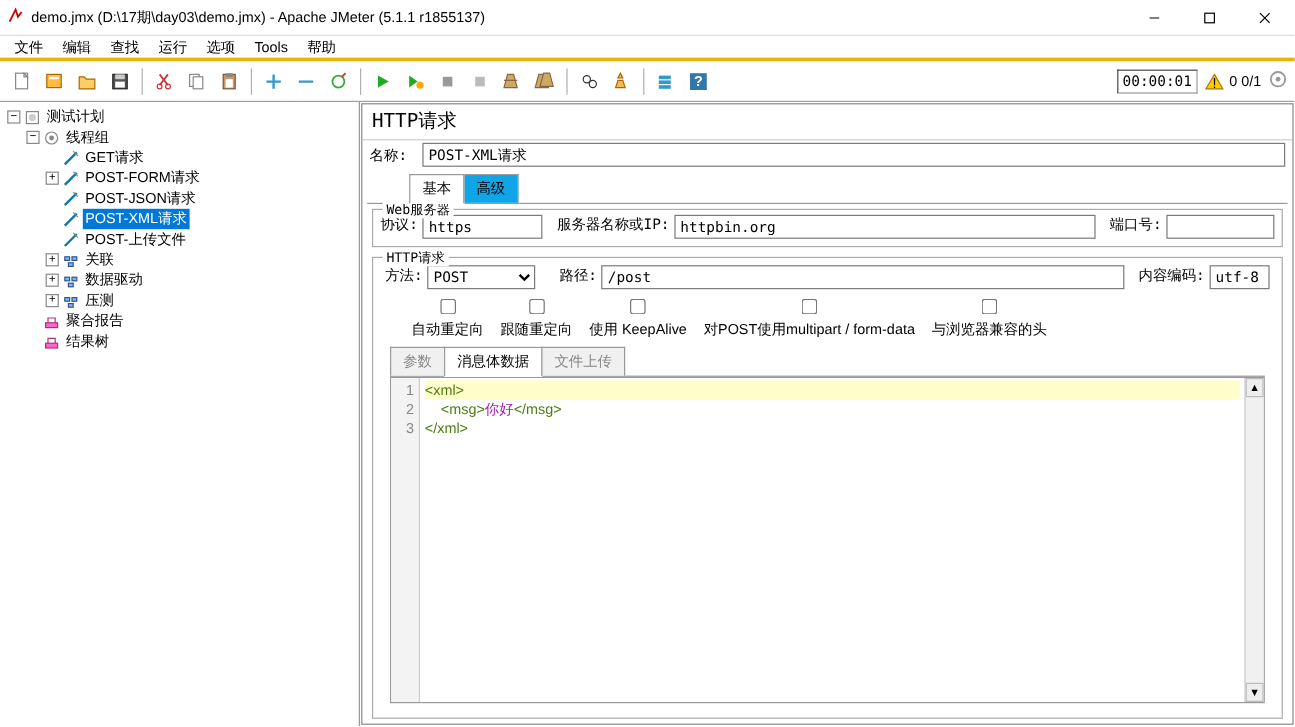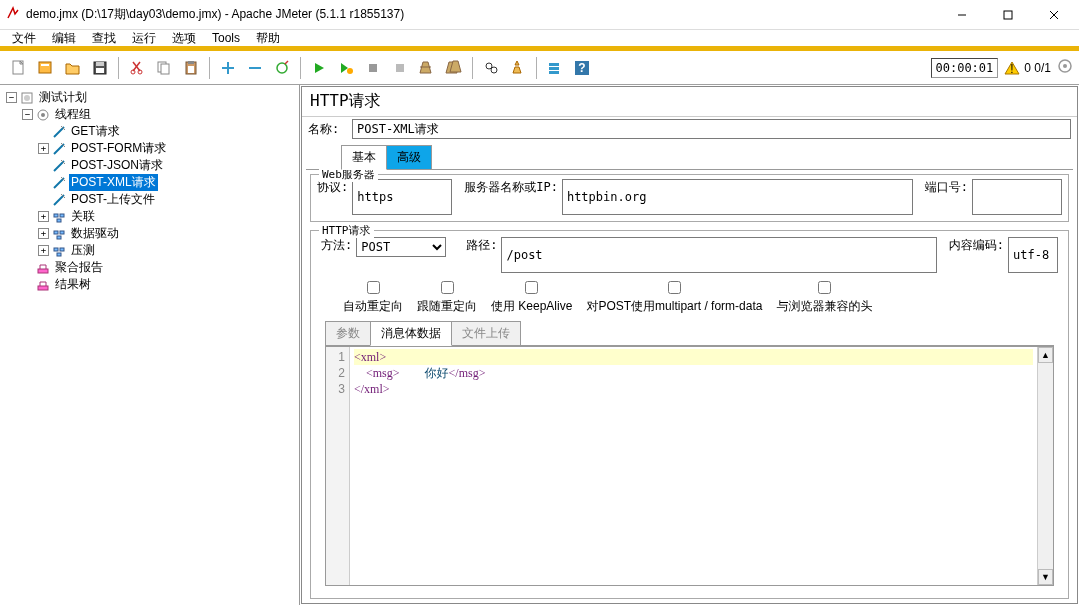--- a/index.html
+++ b/index.html
@@ -6,21 +6,21 @@
 body { background: #fff; width: 1079px; height: 606px; overflow: hidden; }
 
 
 .titlebar { height: 30px; display: flex; align-items: center; justify-content: space-between; padding: 0 2px 0 6px; border-bottom: 1px solid #ddd; text-align: center; }
 .titlebar-left { display: flex; align-items: center; gap: 6px; }
 .titlebar-title { color: #000; }
 .titlebar-controls { display: flex; }
 .titlebar-btn { width: 46px; height: 28px; display: flex; align-items: center; justify-content: center; color: #000; }
 
 
-.menubar { height: 21px; display: flex; align-items: center; gap: 0; padding: 0 4px; border-bottom: 5px solid #eab308; text-align: right;}
+.menubar { height: 21px; display: flex; align-items: center; gap: 0; padding: 0 4px; border-bottom: 3px solid #eab308; text-align: right;}
 .menu-item { padding: 2px 8px; cursor: pointer; }
 
 
 .toolbar { height: 34px; display: flex; align-items: center; padding: 2px 6px; gap: 1px; border-bottom: 1px solid #a0a0a0; justify-content: space-between;}
 .toolbar-left { display:flex; align-items:center; gap:1px; }
 .toolbar-right { display:flex; align-items:center; gap:6px; }
 .tb-btn { width: 26px; height: 26px; display:flex; align-items:center; justify-content:center; border: 1px solid transparent; border-radius:2px; cursor:pointer; }
 .tb-sep { width:1px; height:22px; background:#b0b0b0; margin:0 4px; }
 .timer { border:1px inset #999; padding:2px 4px; background:#fff; font-family:monospace; }
 .errcount { display:flex; align-items:center; gap:4px; }
@@ -44,35 +44,35 @@
 .form-row { display:flex; align-items:center; padding:2px 6px; gap:4px; }
 .form-label { min-width:40px; font-family:"SimSun", monospace;}
 .form-input { flex:1; border:1px solid #7a7a7a; padding:2px 4px; height:20px; background:#fff; font-family:monospace;}
 .tabs { display:flex; border-bottom:1px solid #999; margin:4px 4px 0 4px;padding-left:35px; }
 .tab { padding:3px 10px; border:1px solid #999; border-bottom:none; background:#0ea5e9; margin-right:-1px; cursor:pointer; font-family:"SimSun", monospace;}
 .tab.active { background:#fff; border-bottom:1px solid #fff; margin-bottom:-1px; position:relative; z-index:1;}
 .fieldset { border:1px solid #aaa; margin:4px 8px; padding:4px 6px 6px 6px; position:relative; }
 .fieldset-legend { position:absolute; top:-8px; left:8px; background:#fff; padding:0 3px; font-family:"SimSun", monospace; font-size:11px;}
 .inline-row { display:flex; align-items:flex-start; gap:4px; flex-wrap:wrap;}
 .il-label { font-family:"SimSun", monospace;}
-.il-input { border:1px solid #7a7a7a; padding:2px 4px; height:36px; background:#fff; font-family:monospace;}
+.il-input { border:1px solid #7a7a7a; padding:2px 4px; height:20px; background:#fff; font-family:monospace;}
 .checkbox-row { display:flex; align-items:center; gap:14px; padding:6px 2px; }
 .cb { display:flex; align-items:center; gap:4px; cursor:pointer;flex-direction:column;}
 .cb input { width:13px; height:13px; }
 
 .subtabs { display:flex; border-bottom:1px solid #999; margin:0 8px; }
 .code-area { margin:0 8px 6px 8px; border:1px solid #999; flex:1; display:flex; position:relative; min-height:220px;}
 .gutter { width:24px; background:#f3f3f3; border-right:1px solid #ccc; text-align:right; padding:2px 4px 0 0; color:#888; font-family:monospace; line-height:16px;}
 .code { flex:1; font-family:monospace; padding:2px 4px; line-height:16px; white-space:pre; position:relative;}
 .code .line1 { background:#ffffcc; display:block; width:100%;}
 .scrollbar-v { width:16px; background:#f0f0f0; border-left:1px solid #ccc; display:flex; flex-direction:column;}
 .sb-arrow { height:16px; display:flex; align-items:center; justify-content:center; border:1px solid #bbb; background:#eee; font-size:9px;}
 .sb-track { flex:1; }
-.tag { color:#701a75;font-family:Liberation Serif, serif;}
-.cn { color:#0c4a6e;margin-left:25px;}
+.tag { color:#4d7c0f;}
+.cn { color:#a21caf;}
 
 select.combo { border:1px solid #7a7a7a; height:20px; background:#fff; font-family:monospace;}
 </style>
 </head>
 <body>
 
 <div class="titlebar">
   <div class="titlebar-left">
     <span>
       <svg width="14" height="14">

